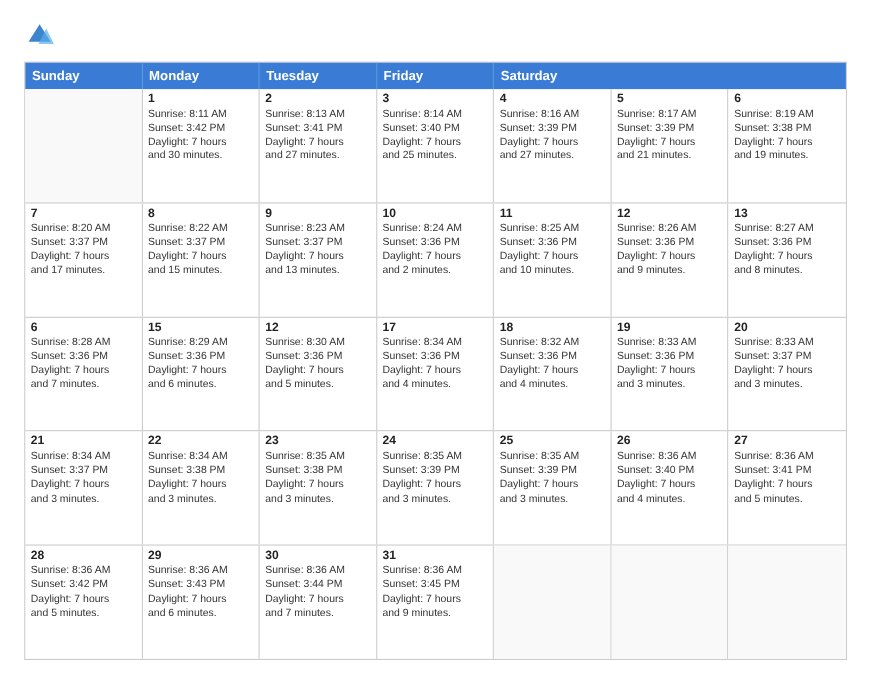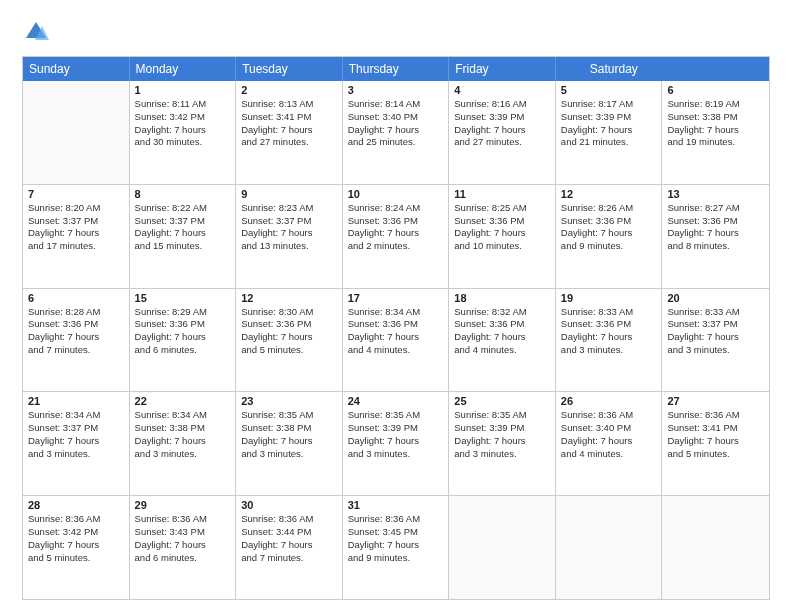--- a/index.html
+++ b/index.html
@@ -68,26 +68,26 @@
       border: 1px solid #ccc;
     }
     .cal-header-row {
       display: grid;
       grid-template-columns: repeat(7, 1fr);
       background: #3a7bd5;
     }
     .cal-header-cell {
       color: #fff;
       font-size: 12px;
-      font-weight: normal;
+      font-weight: bold;
       padding: 5px 6px;
       text-align: left;
       border-right: 1px solid #5a9ae0;
     }
-    .cal-header-cell:last-child { border-right: none; margin-left: 28px; }
+    .cal-header-cell:last-child { border-right: none; }
     .cal-body {
       flex: 1;
       display: flex;
       flex-direction: column;
     }
     .cal-row {
       display: grid;
       grid-template-columns: repeat(7, 1fr);
       flex: 1;
       border-top: 1px solid #ccc;
@@ -134,21 +134,20 @@
       <div class="month-title"></div>
       <div class="location"></div>
     </div>
   </div>
 
   <div class="calendar">
     <div class="cal-header-row">
     <div class="cal-header-cell">Sunday</div>
         <div class="cal-header-cell">Monday</div>
         <div class="cal-header-cell">Tuesday</div>
-        <div class="cal-header-cell">Thursday</div>
         <div class="cal-header-cell">Friday</div>
         <div class="cal-header-cell">Saturday</div>
       </div>
     <div class="cal-body">
     <div class="cal-row">
           <div class="cal-cell empty"></div>
           <div class="cal-cell">
             <span class="day-num">1</span>
             <span class="cell-line">Sunrise: 8:11 AM</span>
             <span class="cell-line">Sunset: 3:42 PM</span>

